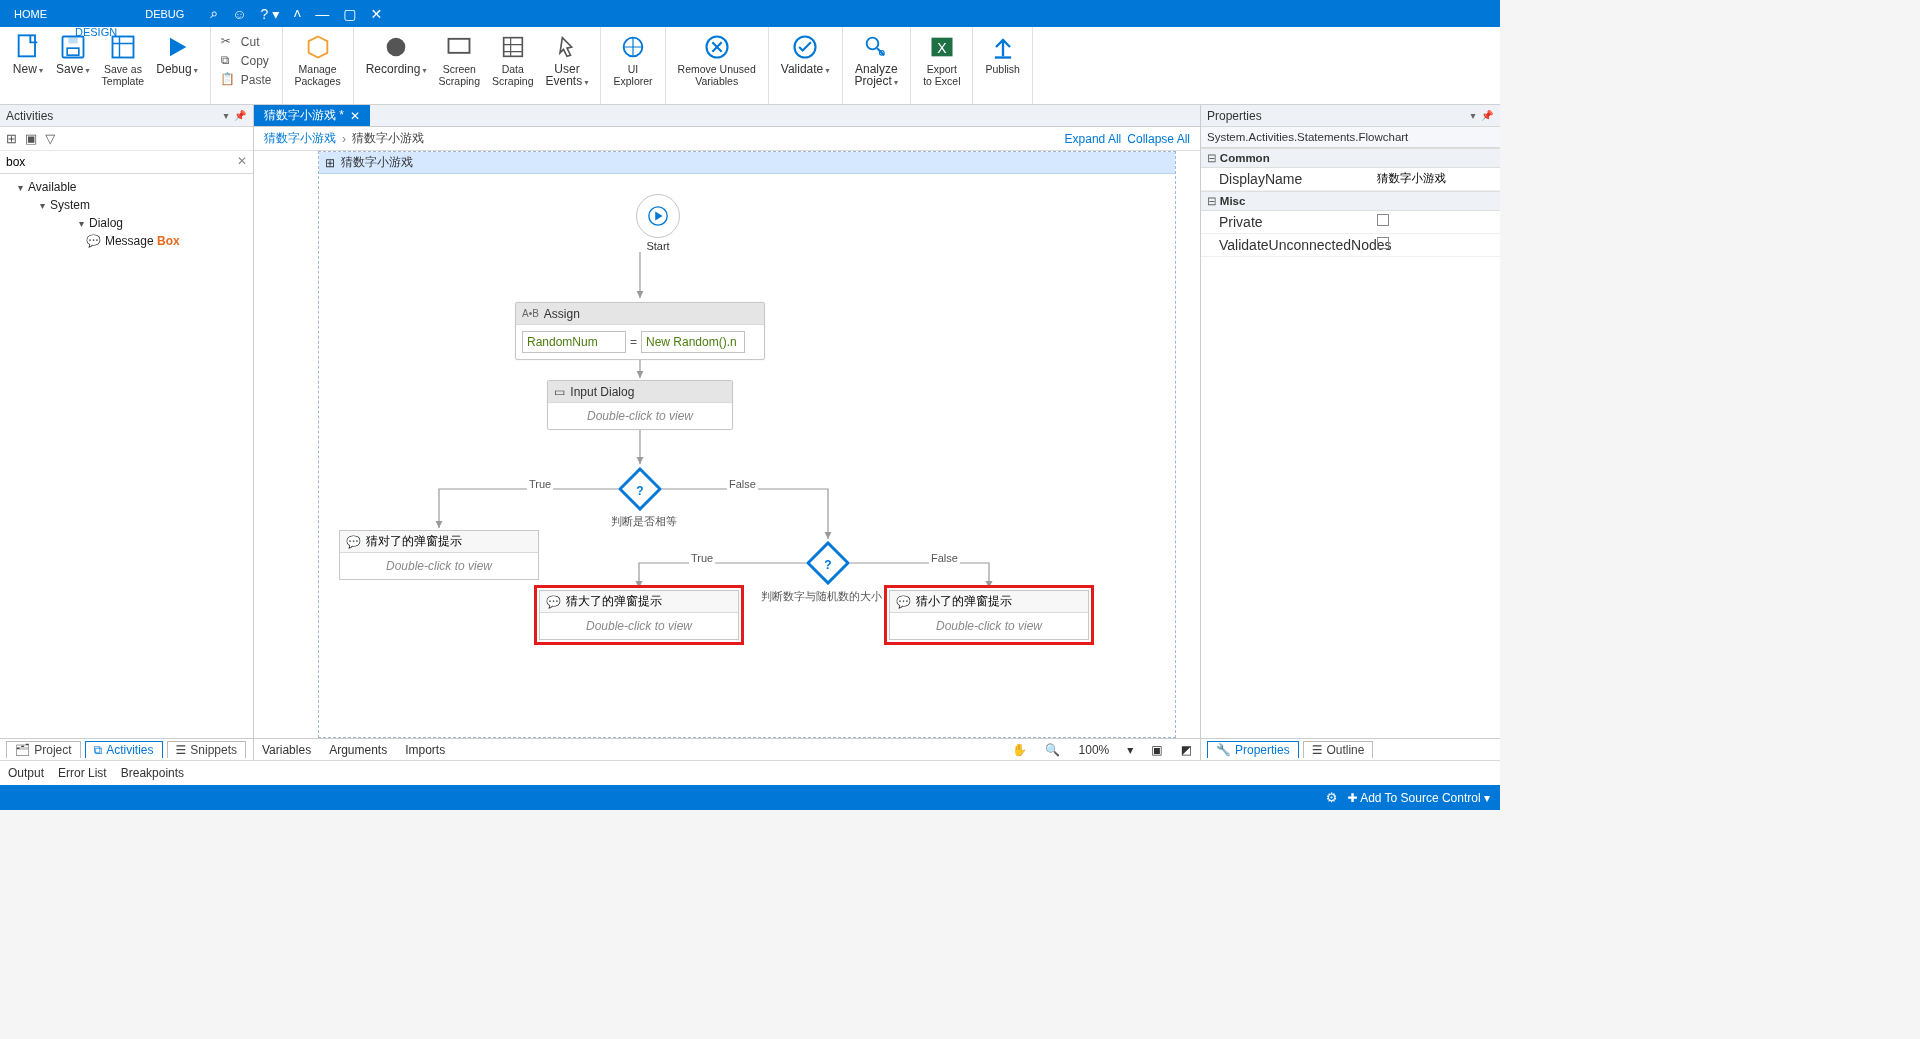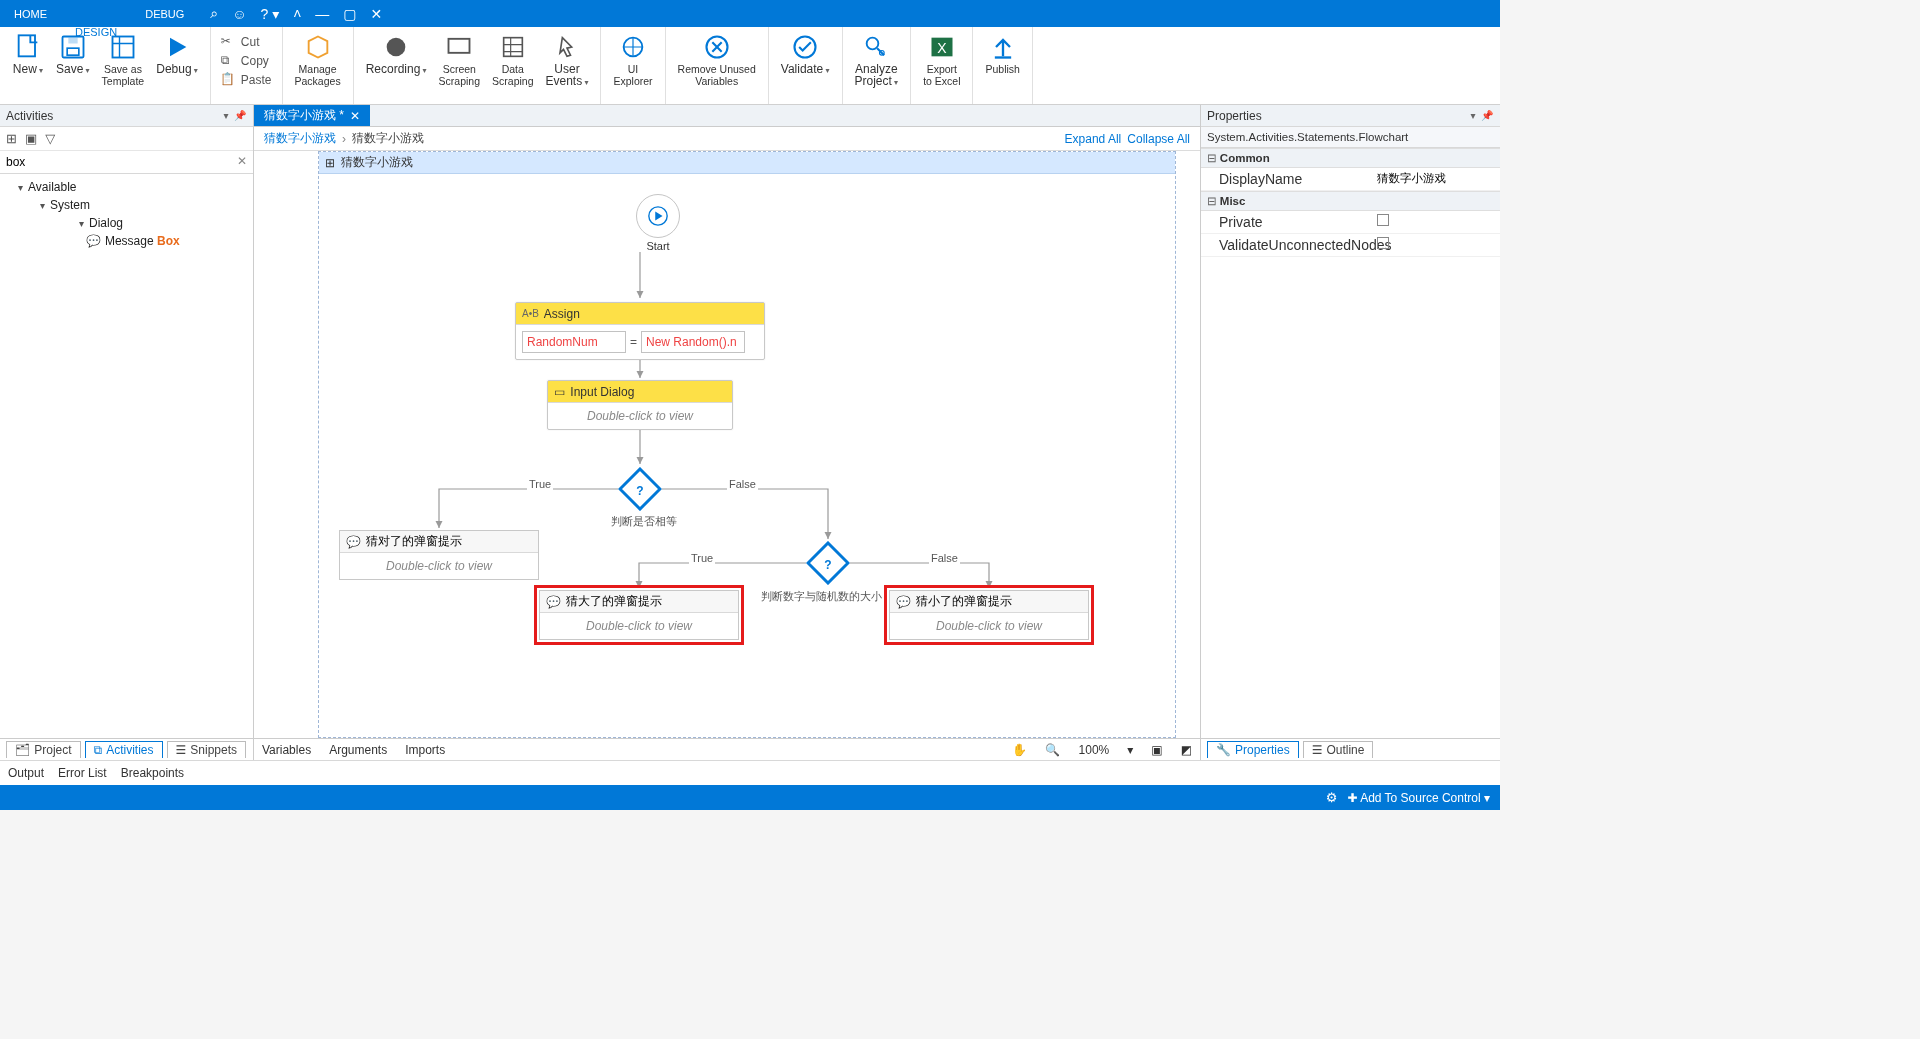--- a/index.html
+++ b/index.html
@@ -64,25 +64,25 @@
 .conn { position:absolute; inset:0; width:100%; height:100%; }
 
 
 .node { position:absolute; background:#fff; }
 .startn { left:308px; top:20px; width:62px; text-align:center; }
 .startn .circle { width:44px; height:44px; border:1px solid #c5c5c5; border-radius:50%; margin:0 auto 2px; display:flex; align-items:center; justify-content:center; }
 .startn .circle svg { width:22px; height:22px; }
 .startn .lbl { font-size:11px; color:#333; }
 
 .actnode { border:1px solid #c8c8c8; border-radius:2px; box-shadow:0 0 0 1px rgba(0,0,0,0.02); }
-.actnode .nh { height:22px; background:#fde047; border-bottom:1px solid #d9d9d9; display:flex; align-items:center; padding:0 6px; gap:5px; font-size:12px; color:#333; }
+.actnode .nh { height:22px; background:#e5e5e5; border-bottom:1px solid #d9d9d9; display:flex; align-items:center; padding:0 6px; gap:5px; font-size:12px; color:#333; }
 .actnode .nb { padding:6px; }
 .assignn { left:196px; top:128px; width:250px; }
 .assignn .row { display:flex; gap:4px; align-items:center; }
-.assignn input { border:1px solid #c2c2c2; padding:3px 4px; font-size:12px; width:104px; color:#ef4444; }
+.assignn input { border:1px solid #c2c2c2; padding:3px 4px; font-size:12px; width:104px; color:#4d7c0f; }
 .assignn .eq { font-size:12px; color:#555; }
 
 .dialogn { left:228px; top:206px; width:186px; }
 .dblclk { text-align:center; font-style:italic; color:#8a8a8a; font-size:12px; padding:6px 0; }
 
 .decision { width:44px; height:44px; }
 .decision svg { width:44px; height:44px; }
 .dec1 { left:299px; top:293px; }
 .dec2 { left:487px; top:367px; }
 .dlabel { position:absolute; font-size:11px; color:#555; background:#fff; padding:0 2px; }

